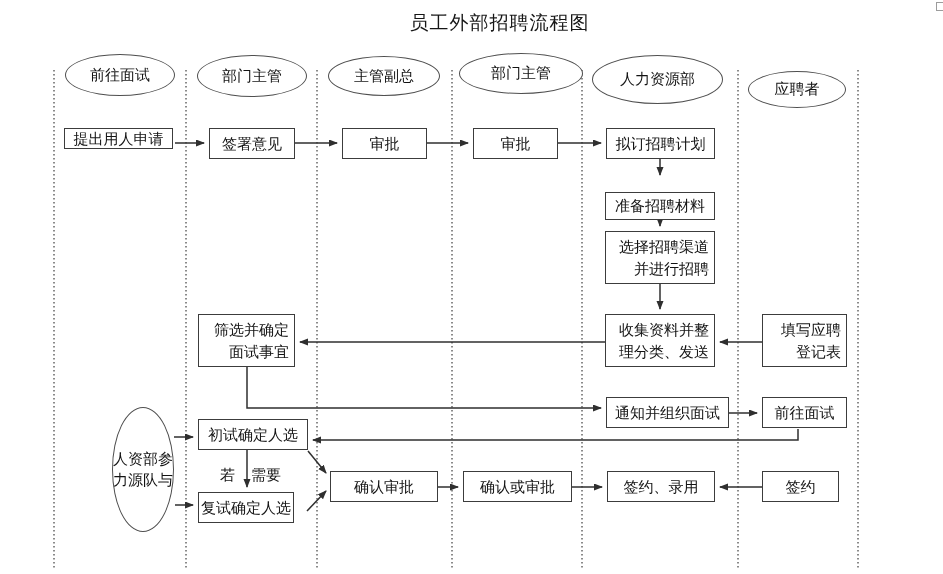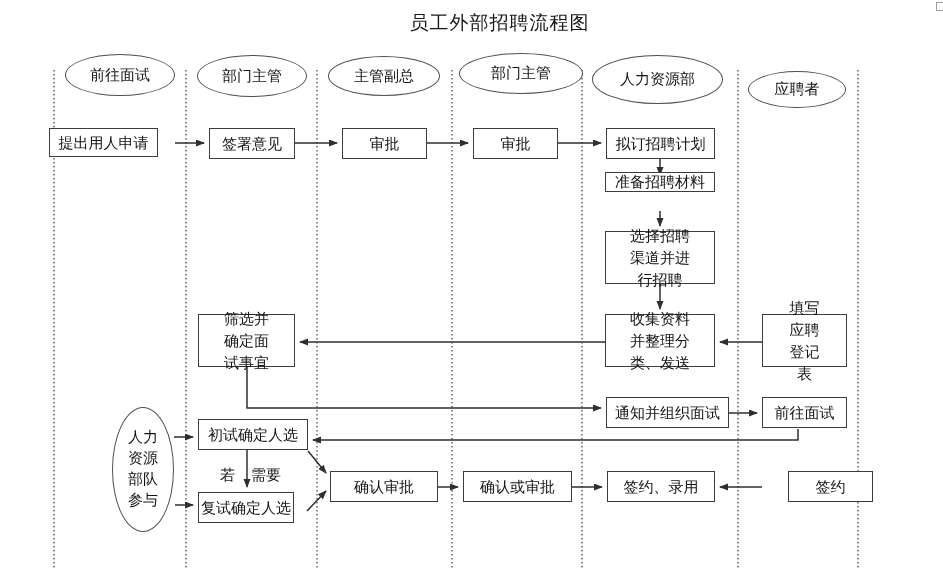--- a/index.html
+++ b/index.html
@@ -11,27 +11,27 @@
     position:absolute;left:0;top:10px;width:943px;text-align:center;
     font-family:"DejaVu Serif","Liberation Serif",serif;
     font-size:19px;letter-spacing:1px;color:#161616;margin-left:28px;
   }
   svg.connectors{position:absolute;left:0;top:0;}
   .node{
     position:absolute;box-sizing:border-box;border:1px solid #3c3c3c;background:#fff;
     display:flex;align-items:center;justify-content:center;text-align:center;
     font-size:15px;line-height:22px;color:#131313;
   }
-  .node.ml{justify-content:flex-start;text-align:center;padding:0 20px;}
+  .node.ml{justify-content:flex-start;text-align:right;padding:0 5px;}
   .oval{
     position:absolute;box-sizing:border-box;border:1px solid #4f4f4f;border-radius:50%;
     background:#fff;display:flex;align-items:center;justify-content:center;
     font-size:15px;color:#131313;
   }
-  .actor-oval{flex-direction:column;line-height:21px;font-family:Liberation Mono, monospace;}
+  .actor-oval{flex-direction:row;line-height:21px;}
   .actor-oval span{display:block;}
   .edge-label{position:absolute;font-size:15px;color:#131313;background:transparent;}
   .watermark{
     position:absolute;right:12px;bottom:11px;font-size:15px;color:#bcbcbc;letter-spacing:.5px;
   }
   .corner-frag{
     position:absolute;left:936px;top:2px;width:8px;height:9px;box-sizing:border-box;
     border:1px solid #9c9c9c;border-right:none;background:#fff;
   }
 </style>
@@ -83,38 +83,38 @@
     </g>
   </svg>
 
   <div class="oval" style="left:65px;top:54px;width:110px;height:42px">前往面试</div>
   <div class="oval" style="left:197px;top:55px;width:110px;height:42px">部门主管</div>
   <div class="oval" style="left:328px;top:56px;width:112px;height:40px">主管副总</div>
   <div class="oval" style="left:459px;top:53px;width:124px;height:41px">部门主管</div>
   <div class="oval" style="left:592px;top:55px;width:131px;height:49px">人力资源部</div>
   <div class="oval" style="left:748px;top:71px;width:98px;height:37px">应聘者</div>
 
-  <div class="node" style="left:49px;top:128px;width:109px;height:29px">提出用人申请</div>
+  <div class="node" style="left:64px;top:128px;width:109px;height:21px">提出用人申请</div>
   <div class="node" style="left:209px;top:128px;width:86px;height:31px">签署意见</div>
   <div class="node" style="left:342px;top:128px;width:85px;height:31px">审批</div>
   <div class="node" style="left:473px;top:128px;width:85px;height:31px">审批</div>
   <div class="node" style="left:606px;top:128px;width:109px;height:31px">拟订招聘计划</div>
-  <div class="node" style="left:605px;top:172px;width:110px;height:20px">准备招聘材料</div>
+  <div class="node" style="left:605px;top:192px;width:110px;height:28px">准备招聘材料</div>
   <div class="node ml" style="left:605px;top:231px;width:110px;height:53px">选择招聘渠道并进行招聘</div>
   <div class="node ml" style="left:605px;top:314px;width:110px;height:53px">收集资料并整理分类、发送</div>
   <div class="node ml" style="left:762px;top:314px;width:85px;height:53px">填写应聘登记表</div>
   <div class="node ml" style="left:198px;top:314px;width:97px;height:53px">筛选并确定面试事宜</div>
   <div class="node" style="left:606px;top:397px;width:123px;height:31px">通知并组织面试</div>
   <div class="node" style="left:762px;top:397px;width:85px;height:31px">前往面试</div>
   <div class="node" style="left:198px;top:419px;width:110px;height:31px">初试确定人选</div>
   <div class="node" style="left:198px;top:492px;width:96px;height:31px">复试确定人选</div>
   <div class="node" style="left:330px;top:471px;width:108px;height:31px">确认审批</div>
   <div class="node" style="left:463px;top:471px;width:109px;height:31px">确认或审批</div>
   <div class="node" style="left:607px;top:471px;width:108px;height:31px">签约、录用</div>
-  <div class="node" style="left:788px;top:471px;width:85px;height:31px">签约</div>
+  <div class="node" style="left:762px;top:471px;width:77px;height:31px">签约</div>
 
   <div class="oval actor-oval" style="left:112px;top:407px;width:62px;height:125px">
     <span>人力</span>
     <span>资源</span>
     <span>部队</span>
     <span>参与</span>
   </div>
 
   <span class="edge-label" style="left:220px;top:466px">若</span>
   <span class="edge-label" style="left:251px;top:466px">需要</span>

